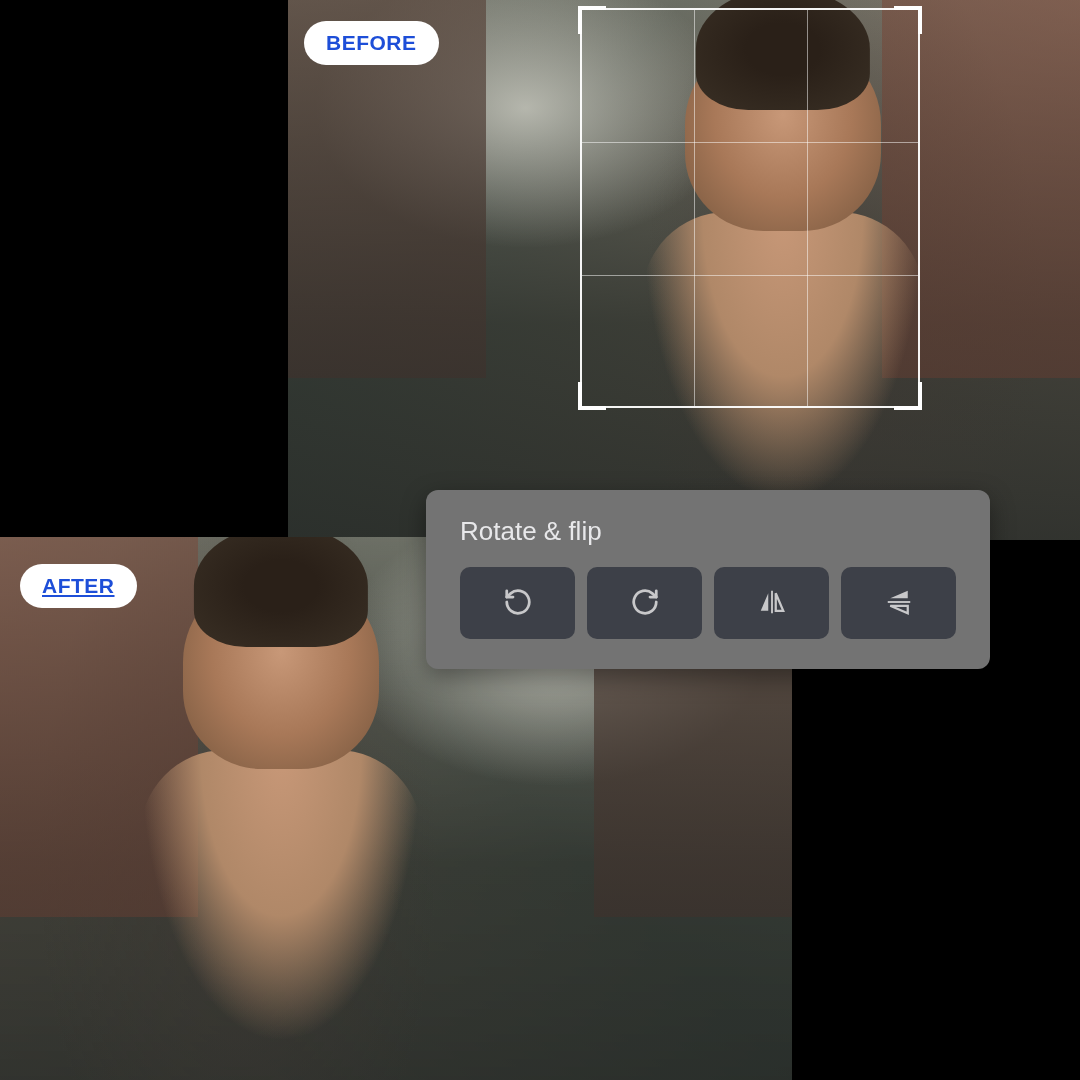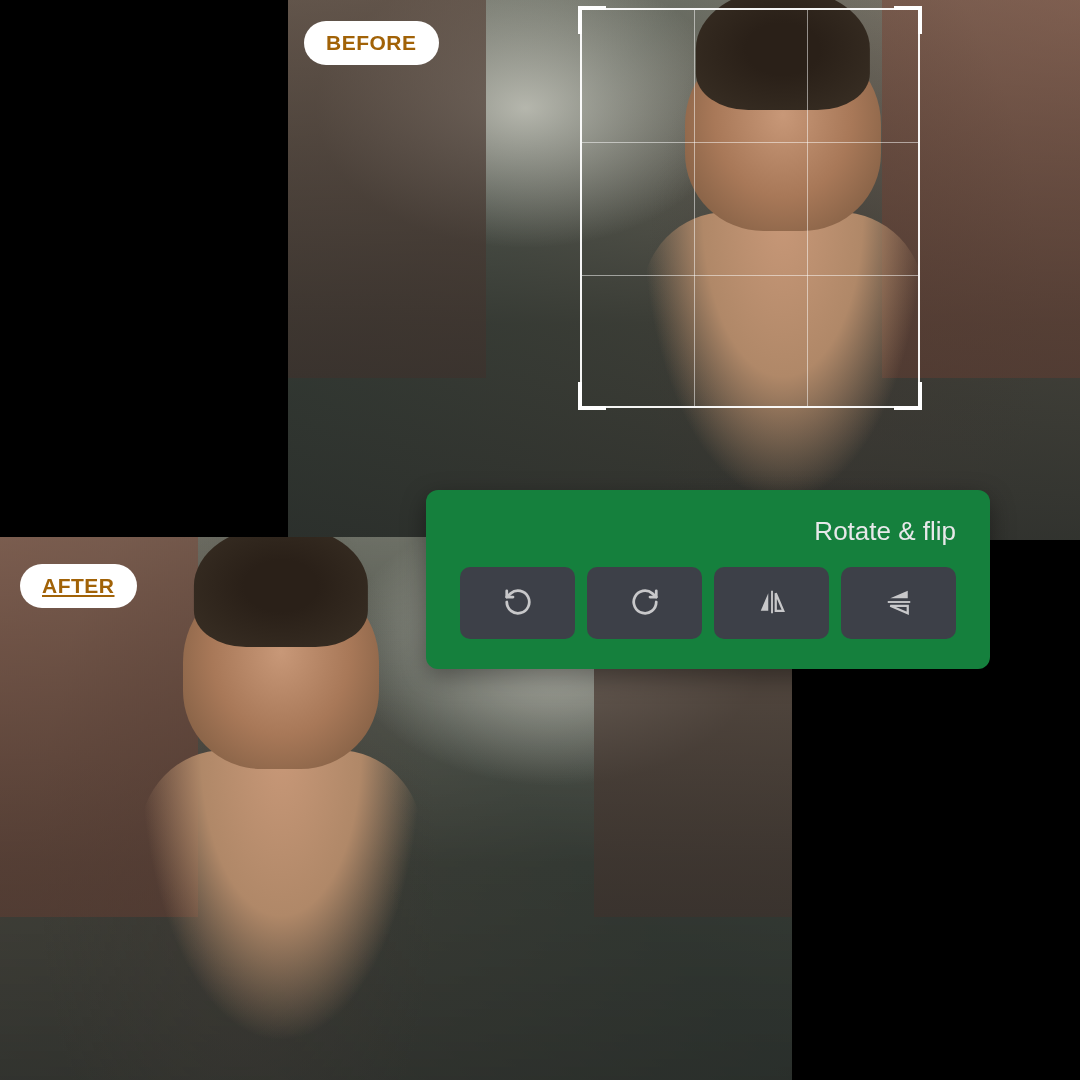--- a/index.html
+++ b/index.html
@@ -92,21 +92,21 @@
       border-radius: 30% 30% 0 0;
     }
     .badge {
       position: absolute;
       background: #fff;
       border-radius: 24px;
       padding: 10px 22px;
       font-weight: 700;
       font-size: 21px;
       letter-spacing: 0.5px;
-      color: #a16207;
+      color: #1d4ed8;
       z-index: 10;
     }
     .badge-before { top: 21px; left: 304px; }
     .badge-after { top: 564px; left: 20px; text-decoration: underline; }
     .crop-grid {
       position: absolute;
       top: 8px;
       left: 580px;
       width: 340px;
       height: 400px;
@@ -140,26 +140,25 @@
     }
     .crop-corner.tl { top: -4px; left: -4px; border-right: none; border-bottom: none; }
     .crop-corner.tr { top: -4px; right: -4px; border-left: none; border-bottom: none; }
     .crop-corner.bl { bottom: -4px; left: -4px; border-right: none; border-top: none; }
     .crop-corner.br { bottom: -4px; right: -4px; border-left: none; border-top: none; }
     .rotate-panel {
       position: absolute;
       top: 490px;
       left: 426px;
       width: 564px;
-      background: #15803d;
+      background: #737373;
       border-radius: 12px;
       padding: 26px 34px 30px;
       z-index: 20;
       box-shadow: 0 8px 24px rgba(0,0,0,0.4);
-      text-align: right;
     }
     .rotate-title {
       color: #e8e8ea;
       font-size: 26px;
       font-weight: 500;
       margin-bottom: 20px;
     }
     .rotate-buttons {
       display: flex;
       gap: 12px;

